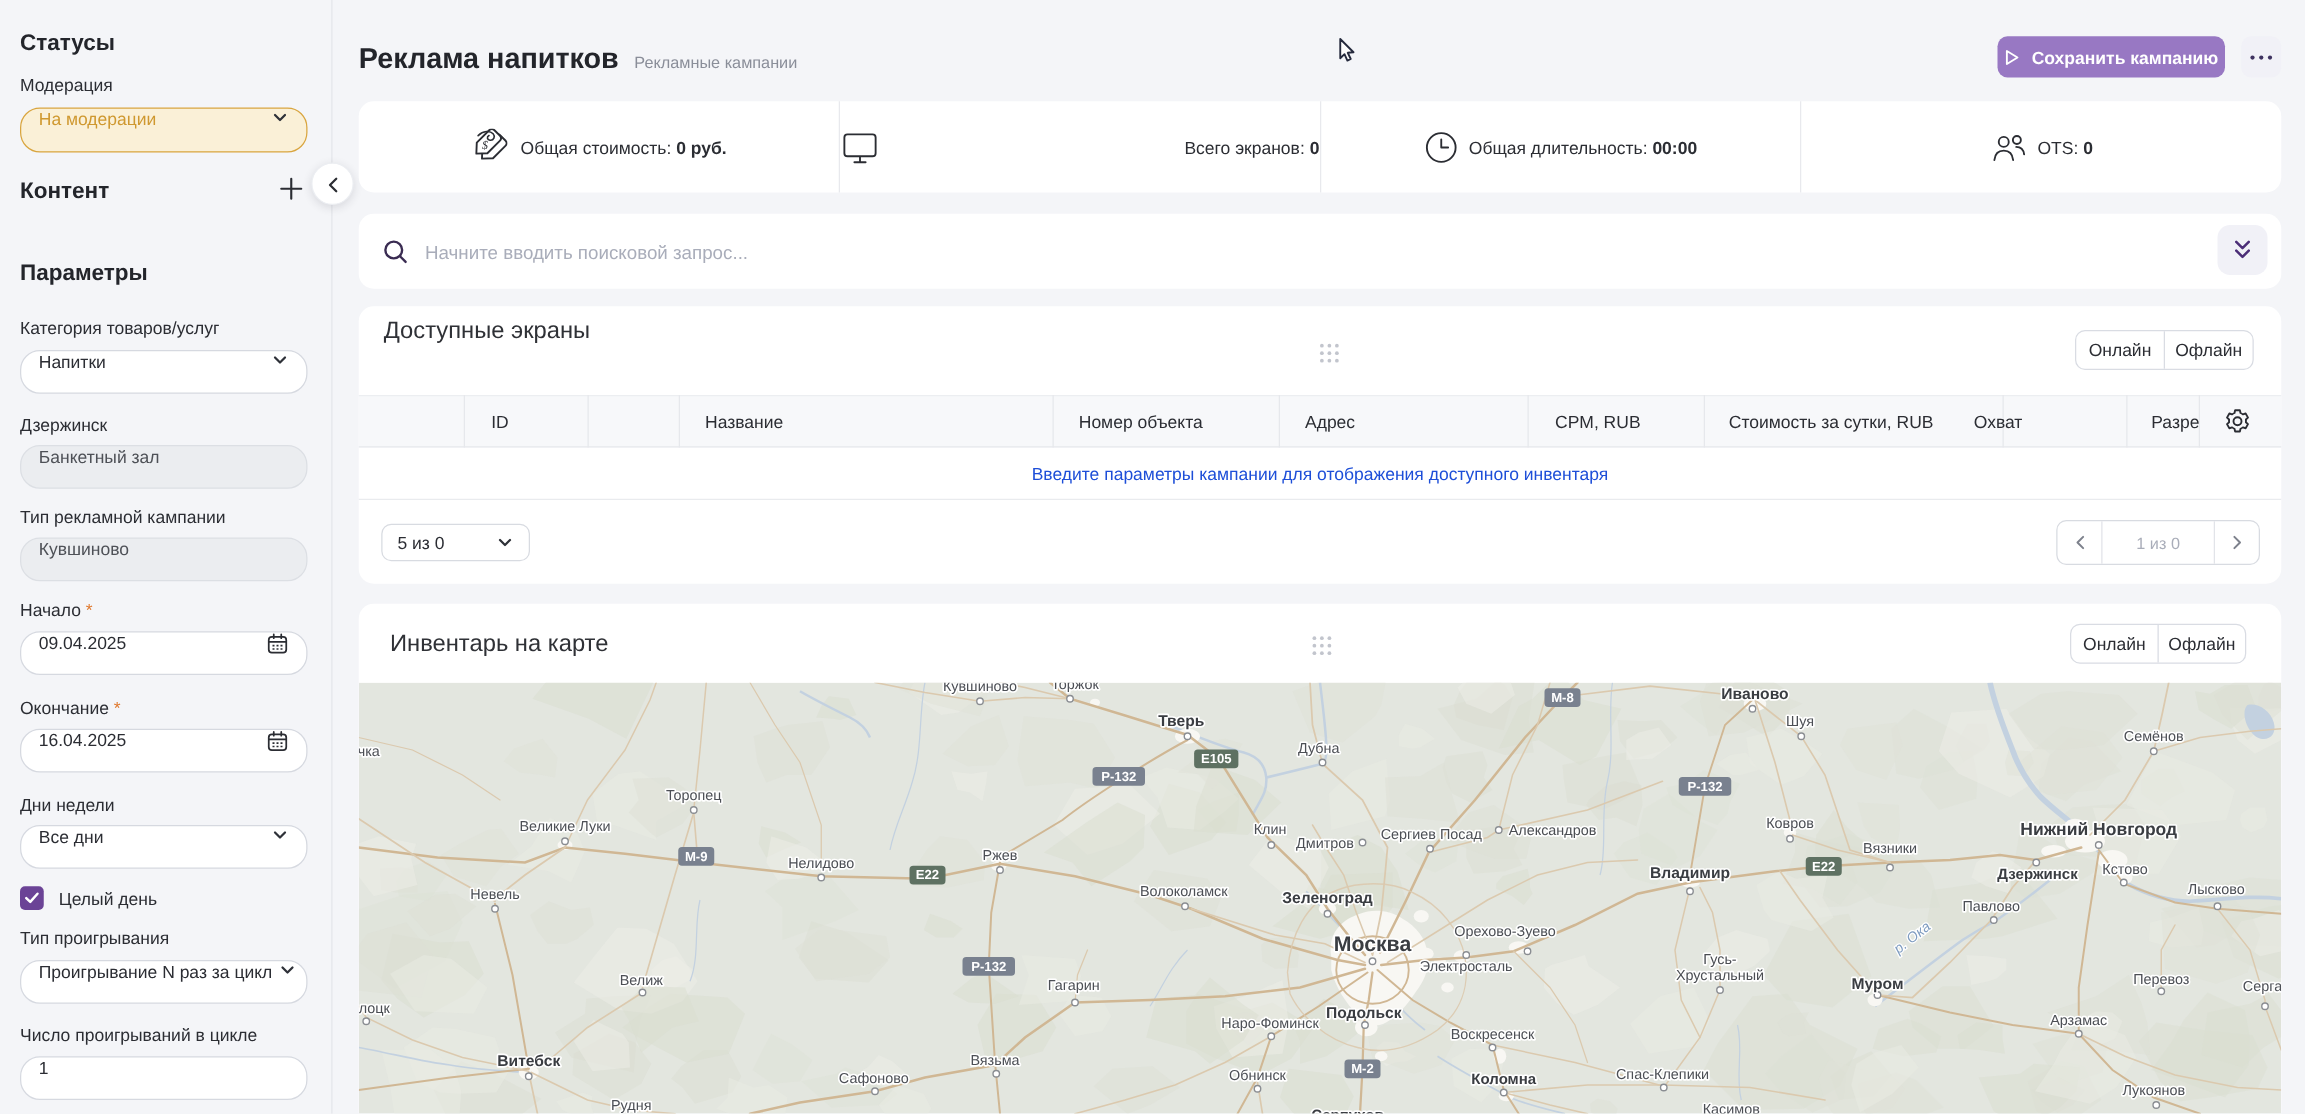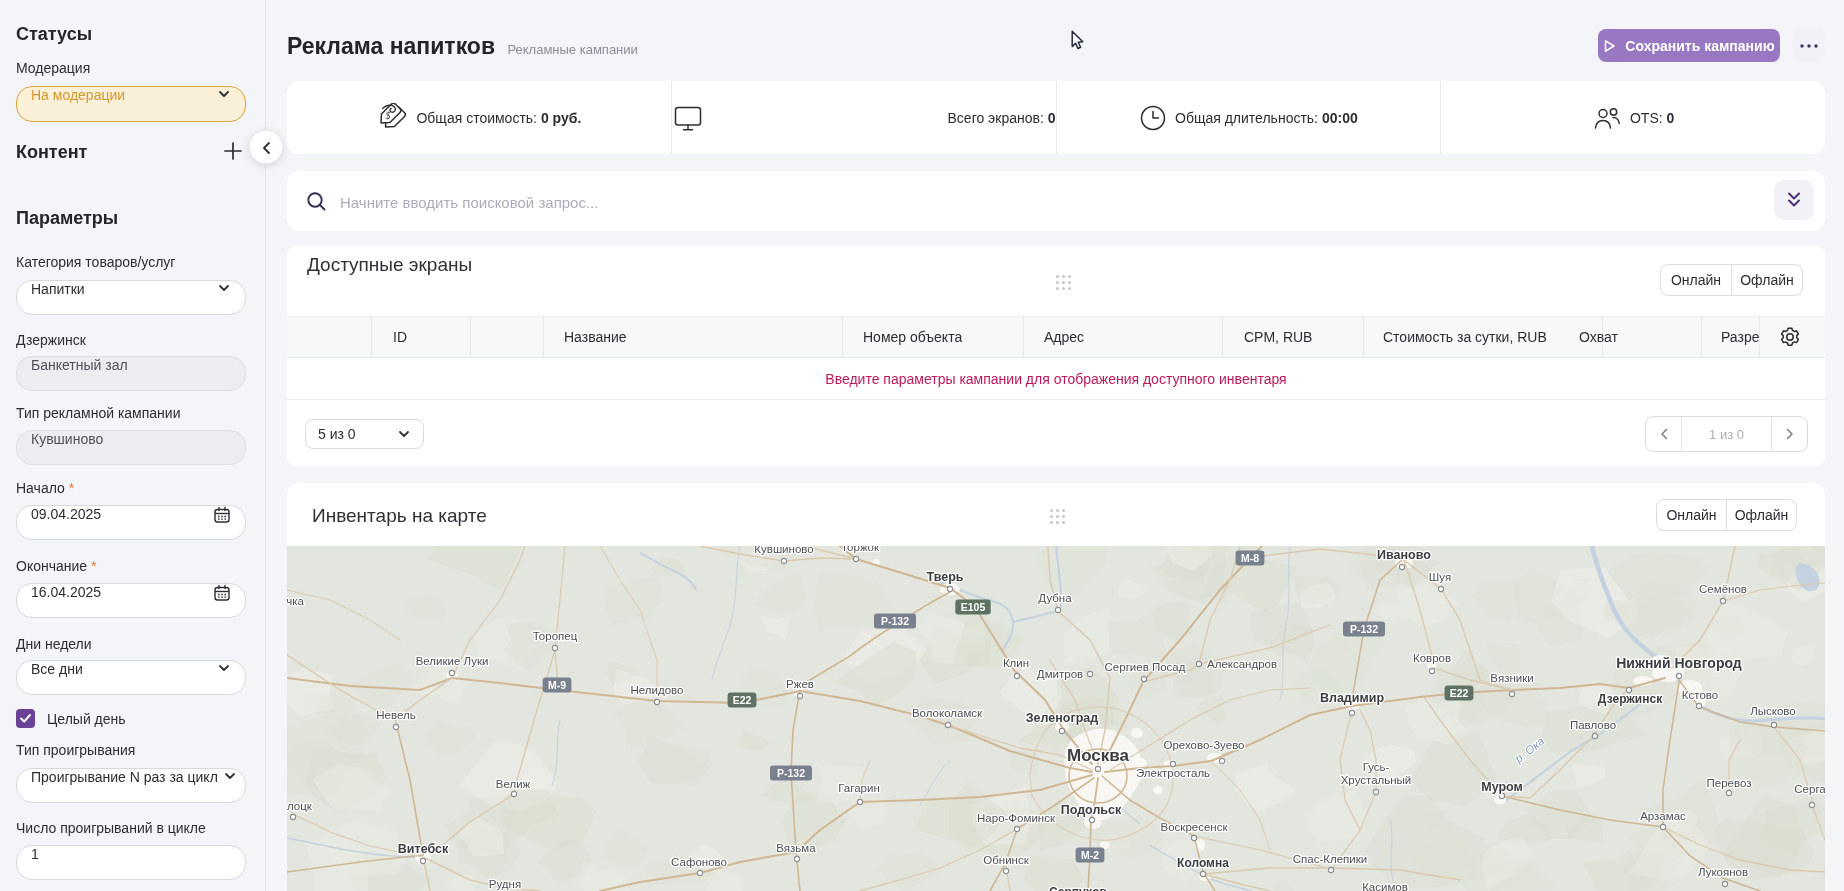--- a/index.html
+++ b/index.html
@@ -206,21 +206,21 @@
   <div class="abs" style="left:757px;top:13px">Адрес</div>
   <div class="abs" style="left:957px;top:13px">CPM, RUB</div>
   <div class="abs" style="left:1096px;top:13px">Стоимость за сутки, RUB</div>
   <div class="abs" style="left:1292px;top:13px">Охват</div>
   <div class="abs" style="left:1434px;top:13px">Разре</div>
   <svg class="abs" style="left:1492px;top:10px" width="22" height="22" viewBox="0 0 22 22">
       <path d="M9.1 2.2h3.8l.5 2.2a7 7 0 0 1 1.9 1.1l2.2-.7 1.9 3.3-1.7 1.5a7 7 0 0 1 0 2.2l1.7 1.5-1.9 3.3-2.2-.7a7 7 0 0 1-1.9 1.1l-.5 2.2H9.1l-.5-2.2a7 7 0 0 1-1.9-1.1l-2.2.7-1.9-3.3 1.7-1.5a7 7 0 0 1 0-2.2L2.6 8.1l1.9-3.3 2.2.7a7 7 0 0 1 1.9-1.1z" fill="none" stroke="#2b2d33" stroke-width="1.5" stroke-linejoin="round"></path>
       <circle cx="11" cy="11" r="3.2" fill="none" stroke="#2b2d33" stroke-width="1.5"></circle>
     </svg>
 </div>
-<div class="abs" style="left:287px;top:358px;width:1538px;height:42px;border-bottom:1px solid #e9ebee;display:flex;align-items:center;justify-content:center;font-size:14px;color:#be185d">Введите параметры кампании для отображения доступного инвентаря</div>
+<div class="abs" style="left:287px;top:358px;width:1538px;height:42px;border-bottom:1px solid #e9ebee;display:flex;align-items:center;justify-content:center;font-size:14px;color:#1d4ed8">Введите параметры кампании для отображения доступного инвентаря</div>
 
 <div class="abs" style="left:305px;top:419px;width:119px;height:30px;border:1px solid #d8dbe1;border-radius:8px;background:#fff;display:flex;align-items:center;padding:0 12px;font-size:14px">5 из 0
   <svg style="margin-left:auto" width="14" height="14" viewBox="0 0 14 14">
       <path d="M3 5l4 4 4-4" fill="none" stroke="#2e3138" stroke-width="1.8" stroke-linecap="round" stroke-linejoin="round"></path>
     </svg>
 </div>
 <div class="abs" style="left:1645px;top:416px;width:163px;height:36px;border:1px solid #d8dbe1;border-radius:8px;background:#fff;display:flex;font-size:13px">
   <div style="width:36px;display:flex;align-items:center;justify-content:center;border-right:1px solid #e2e4e9">
     <svg width="8" height="12" viewBox="0 0 8 12">
         <path d="M6.5 1.5L2 6l4.5 4.5" fill="none" stroke="#7d818c" stroke-width="1.6" stroke-linecap="round" stroke-linejoin="round"></path>

